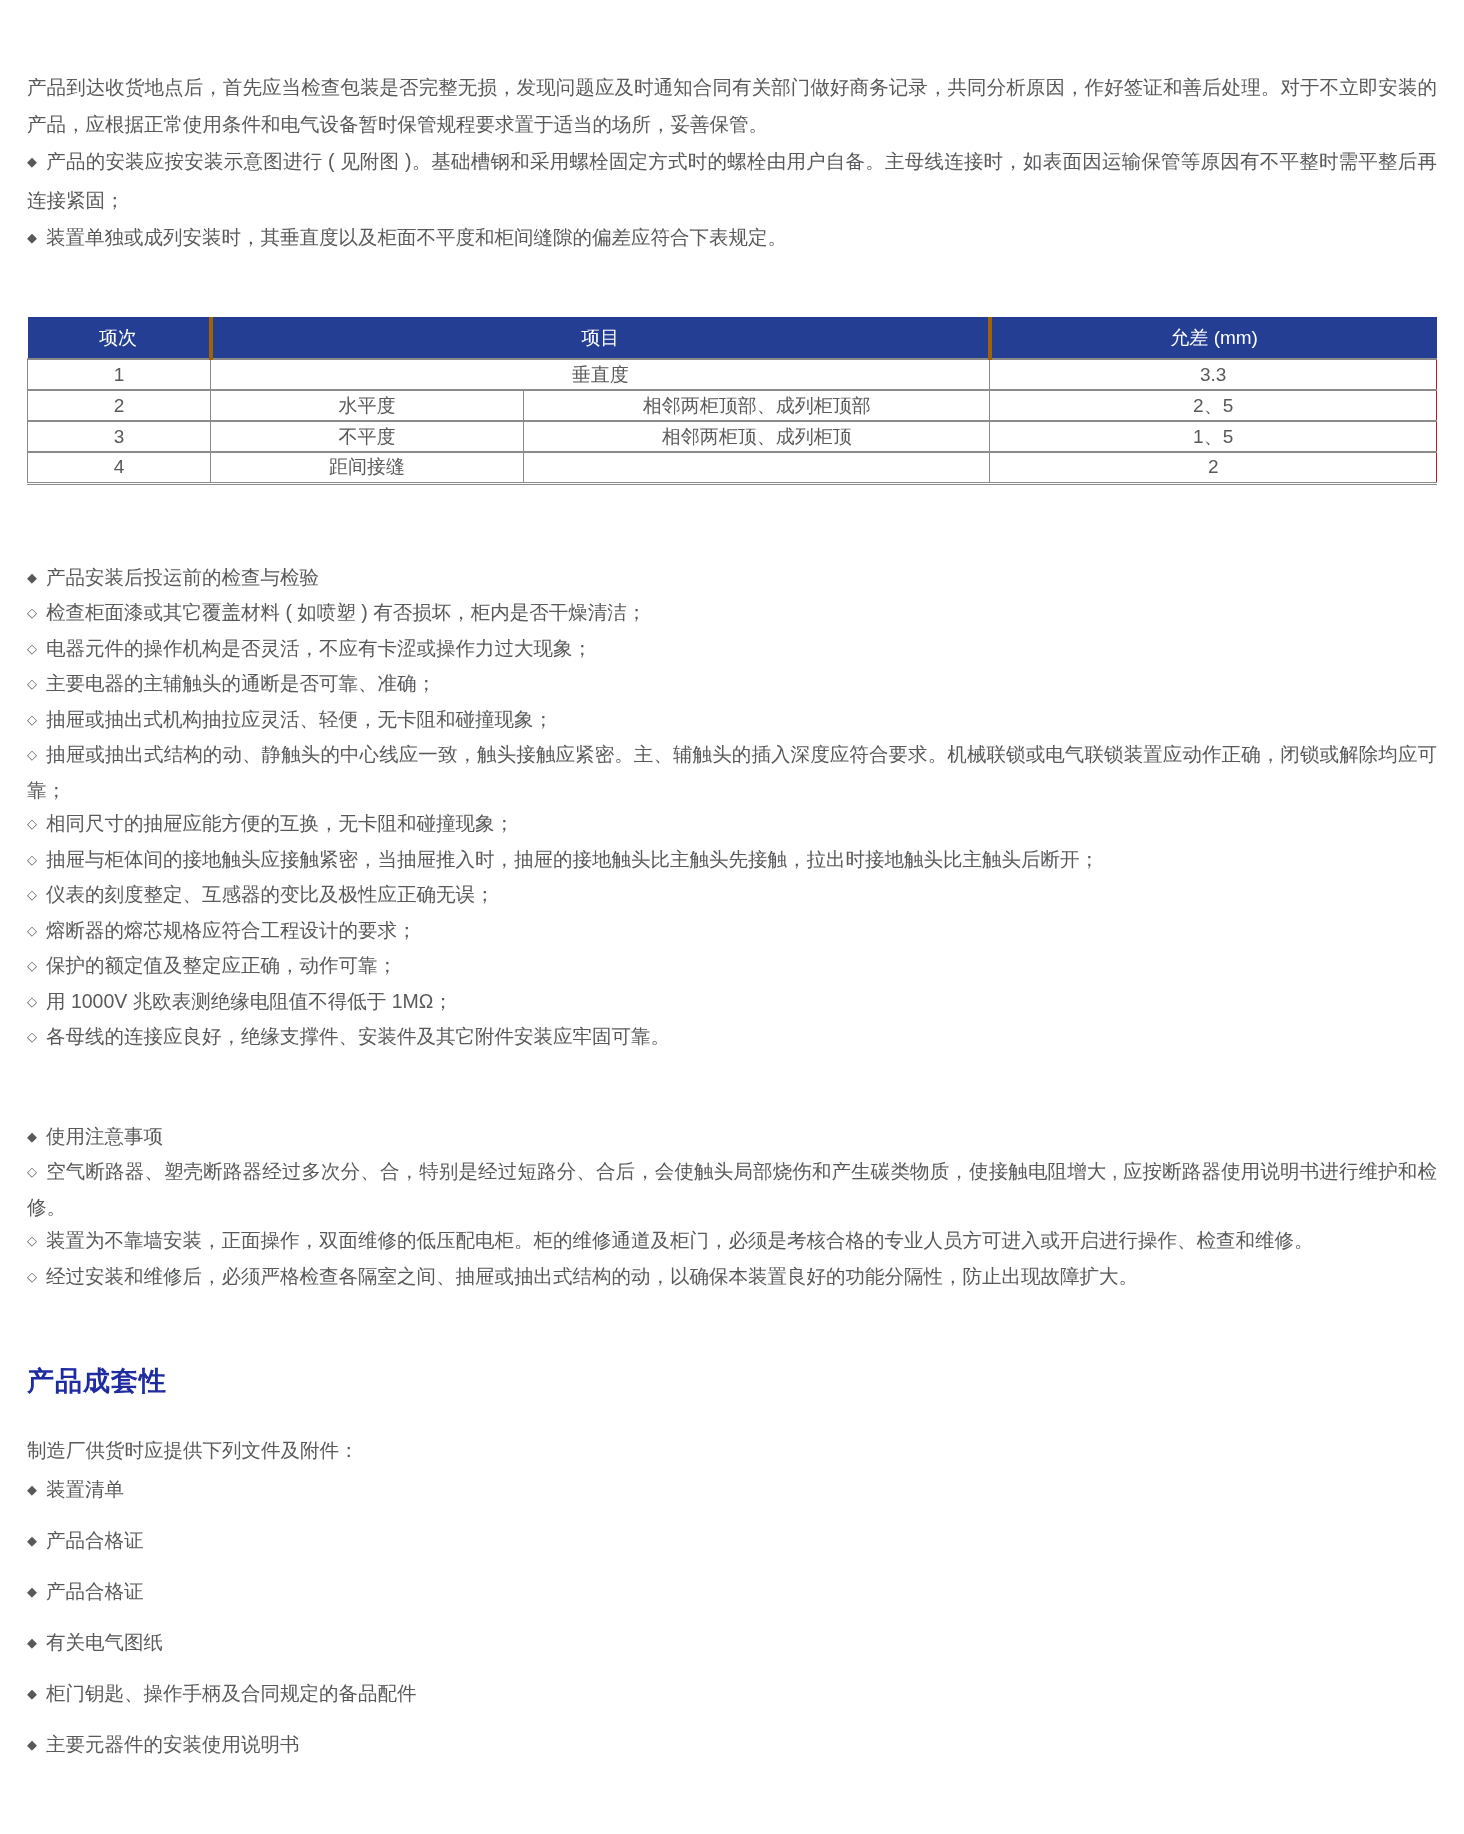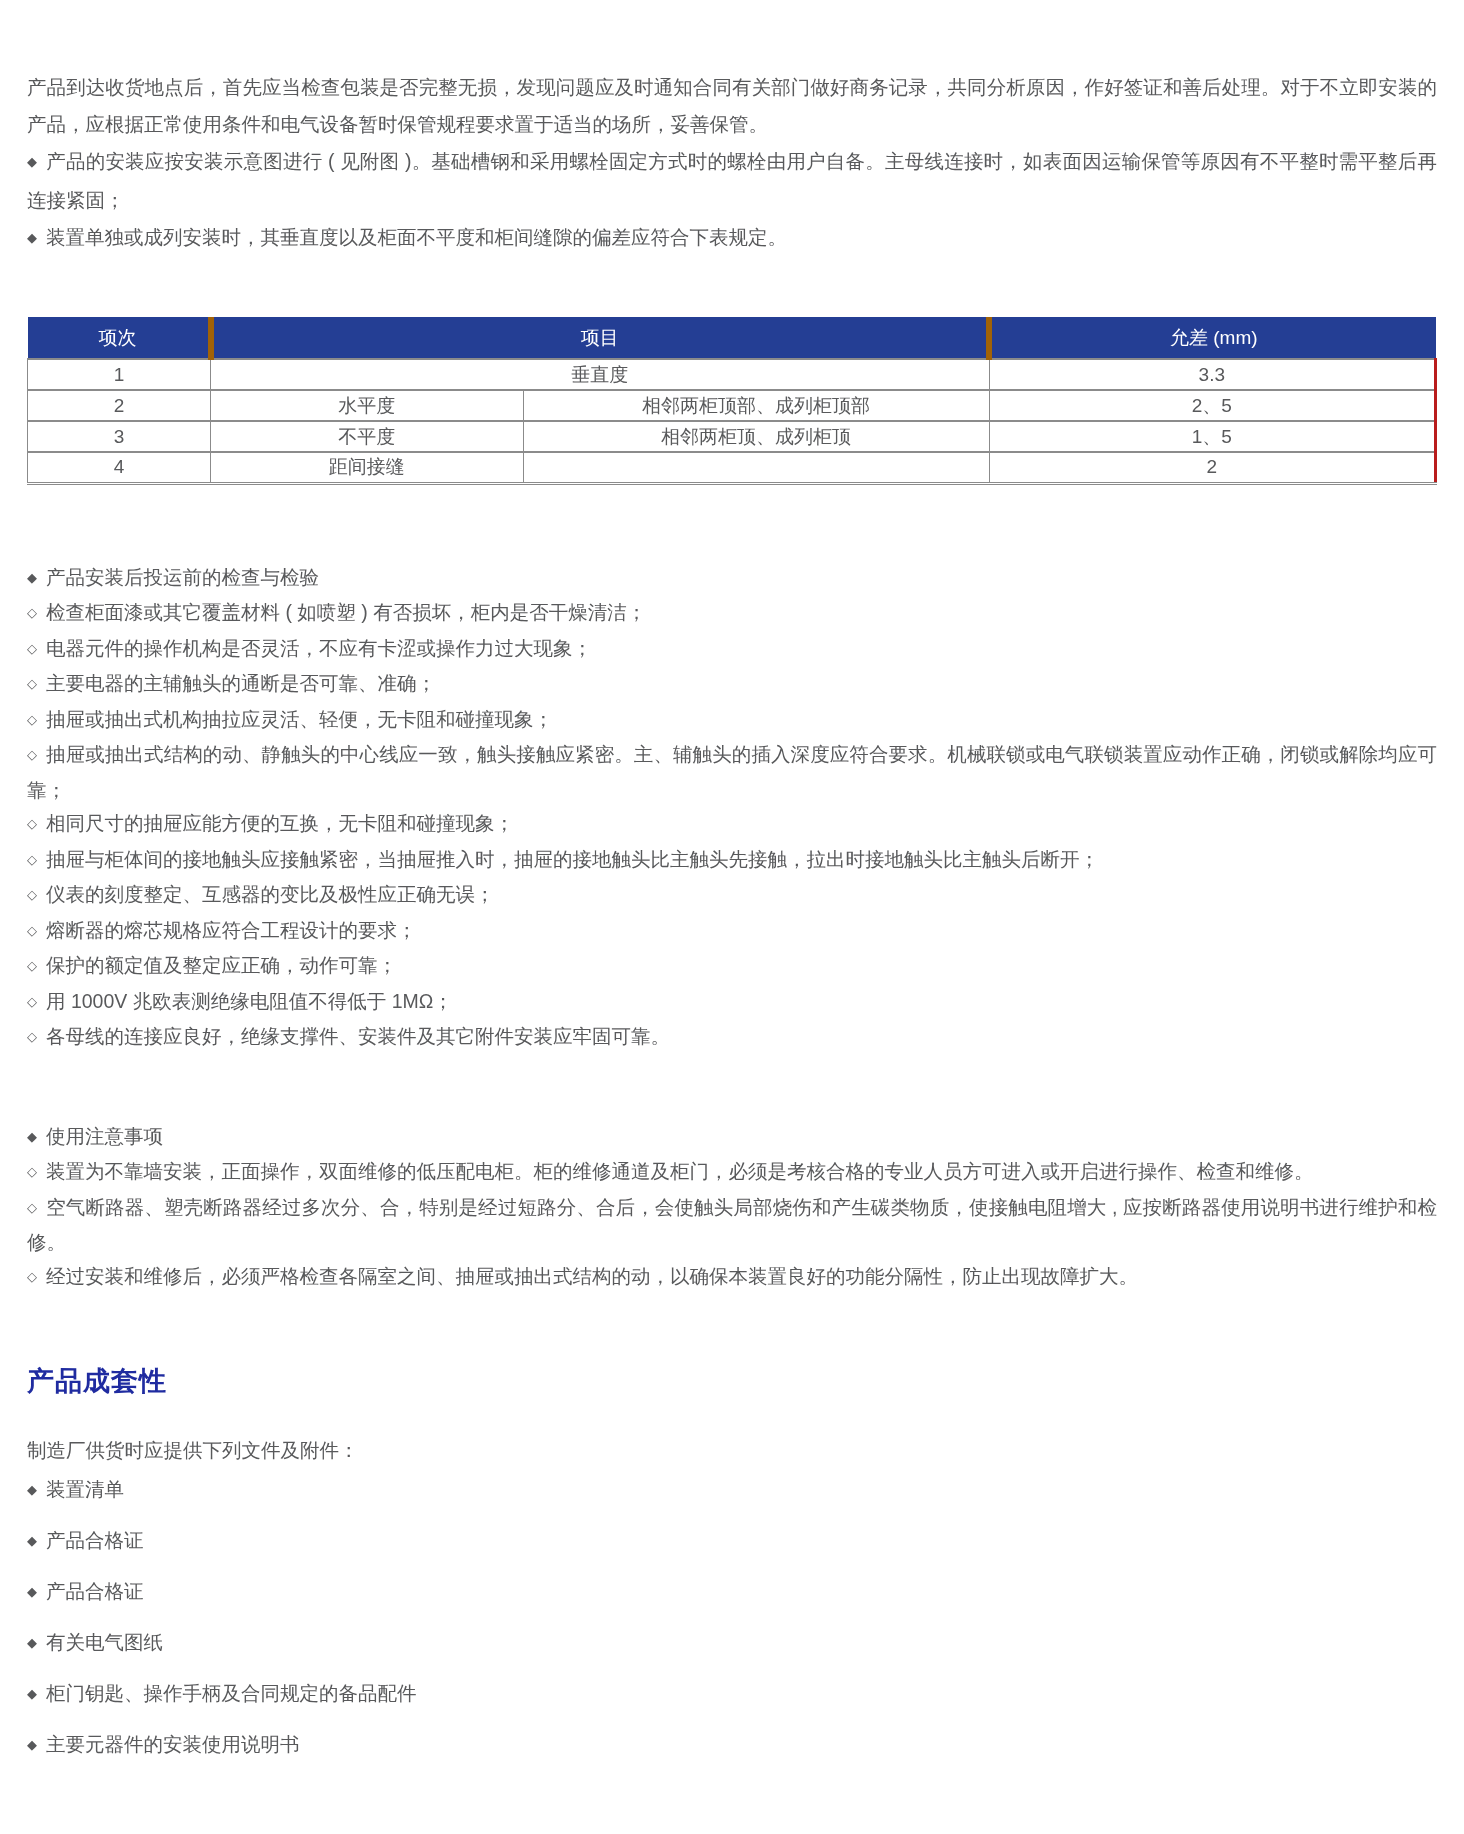--- a/index.html
+++ b/index.html
@@ -23,29 +23,29 @@
   }
   .marker-solid { font-size:13px; margin-right:9px; position:relative; top:-2px; }
   .marker-hollow { font-size:13px; margin-right:9px; position:relative; top:-2px; }
 
   table.tol {
     width:100%; border-collapse:collapse; margin-top:59px;
     font-size:19px; text-align:center; table-layout:fixed;padding-left:42px;
   }
   table.tol thead th {
     background:var(--table-header-bg,#243E94); color:#ffffff;
-    font-weight:normal; height:42px; border-left:6px solid #a16207;
+    font-weight:normal; height:42px; border-left:4px solid #a16207;
   }
   table.tol thead th:first-child { border-left:none; }
   table.tol thead th { border-bottom:2px solid #8b8b8b; }
   table.tol tbody td {
     height:31px; padding:1px 4px;
     border-left:1px solid #8b8b8b; border-bottom:2px solid #8b8b8b;
   }
-  table.tol tbody td:last-child { border-right:3px solid #b91c1c; }
+  table.tol tbody td:last-child { border-right:1px solid #b91c1c; }
   table.tol tbody tr:last-child td { border-bottom:3px double #8b8b8b; }
 
   .checklist { margin-top:76px; }
   .checklist p, .usage p { font-size:19.5px; line-height:33.5px; text-align:justify; }
   .usage { margin-top:64px; }
 
   .completeness-title { margin-top:70px; }
   .completeness-intro { margin-top:38px; font-size:19.5px; line-height:30px; }
   .deliverables p { font-size:19.5px; line-height:48px; }
 </style>
@@ -113,22 +113,22 @@
     <p><span class="marker-hollow">◇</span><span>抽屉与柜体间的接地触头应接触紧密，当抽屉推入时，抽屉的接地触头比主触头先接触，拉出时接地触头比主触头后断开；</span></p>
     <p><span class="marker-hollow">◇</span><span>仪表的刻度整定、互感器的变比及极性应正确无误；</span></p>
     <p><span class="marker-hollow">◇</span><span>熔断器的熔芯规格应符合工程设计的要求；</span></p>
     <p><span class="marker-hollow">◇</span><span>保护的额定值及整定应正确，动作可靠；</span></p>
     <p><span class="marker-hollow">◇</span><span>用 1000V 兆欧表测绝缘电阻值不得低于 1MΩ；</span></p>
     <p><span class="marker-hollow">◇</span><span>各母线的连接应良好，绝缘支撑件、安装件及其它附件安装应牢固可靠。</span></p>
   </div>
 
   <div class="usage">
     <p><span class="marker-solid">◆</span><span>使用注意事项</span></p>
+    <p><span class="marker-hollow">◇</span><span>空气断路器、塑壳断路器经过多次分、合，特别是经过短路分、合后，会使触头局部烧伤和产生碳类物质，使接触电阻增大 , 应按断路器使用说明书进行维护和检修。</span></p>
     <p><span class="marker-hollow">◇</span><span>装置为不靠墙安装，正面操作，双面维修的低压配电柜。柜的维修通道及柜门，必须是考核合格的专业人员方可进入或开启进行操作、检查和维修。</span></p>
-    <p><span class="marker-hollow">◇</span><span>空气断路器、塑壳断路器经过多次分、合，特别是经过短路分、合后，会使触头局部烧伤和产生碳类物质，使接触电阻增大 , 应按断路器使用说明书进行维护和检修。</span></p>
     <p><span class="marker-hollow">◇</span><span>经过安装和维修后，必须严格检查各隔室之间、抽屉或抽出式结构的动，以确保本装置良好的功能分隔性，防止出现故障扩大。</span></p>
   </div>
 
   <h1 class="section-title completeness-title">产品成套性</h1>
 
   <p class="completeness-intro">制造厂供货时应提供下列文件及附件：</p>
 
   <div class="deliverables">
     <p><span class="marker-solid">◆</span><span>装置清单</span></p>
     <p><span class="marker-solid">◆</span><span>产品合格证</span></p>

